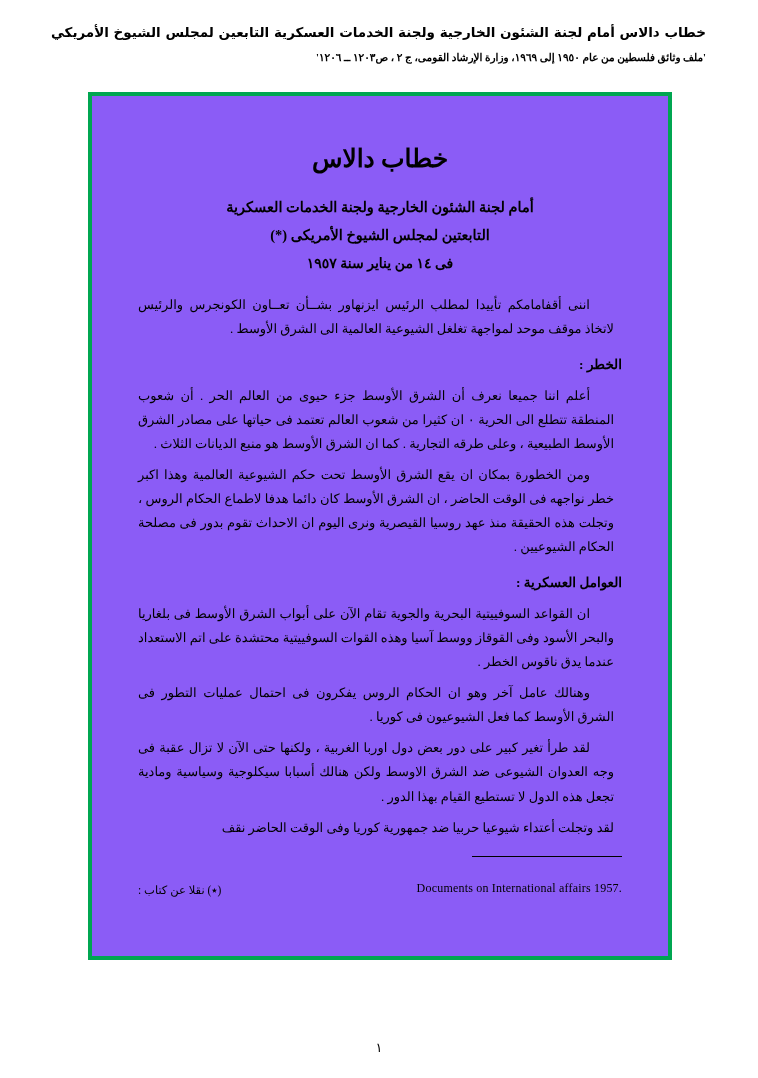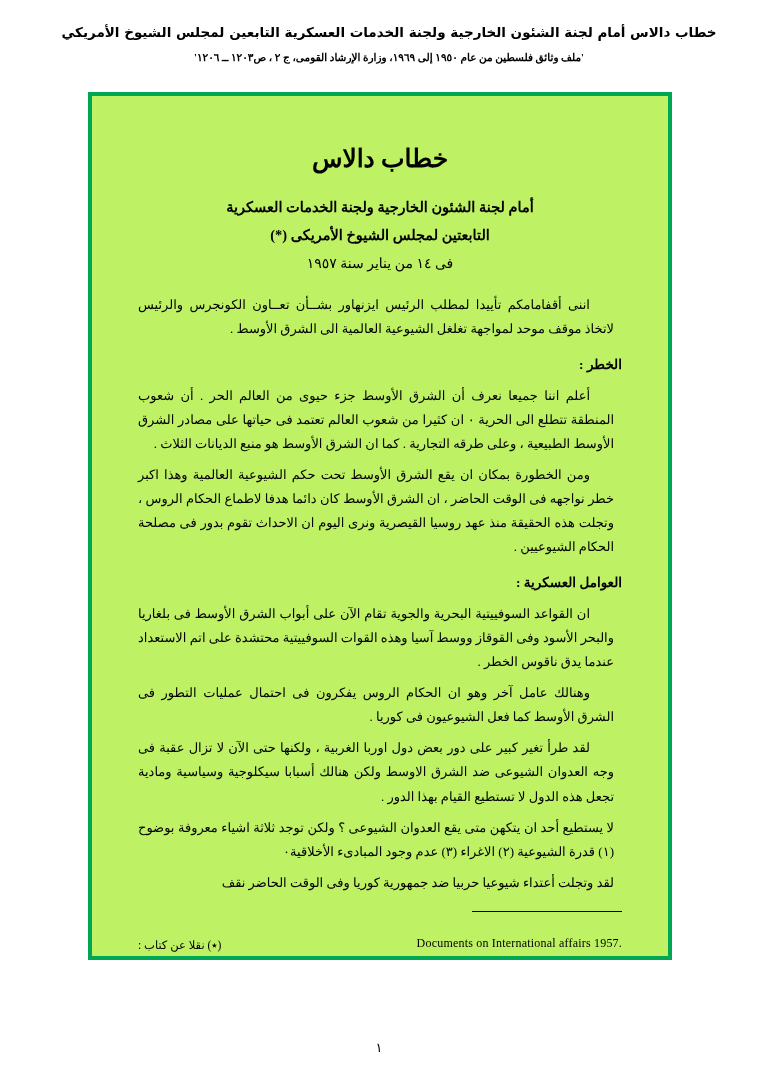--- a/index.html
+++ b/index.html
@@ -19,22 +19,22 @@
   .page {
     width: 758px;
     height: 1078px;
     box-sizing: border-box;
     padding: 0;
     position: relative;
   }
 
   
   .doc-header {
-    text-align: center;
-    padding: 22px 20px 0 40px;
+    text-align: right;
+    padding: 22px 52px 0 40px;
   }
   .doc-header .h-title {
     font-family: "DejaVu Sans", "Liberation Sans", sans-serif;
     font-weight: bold;
     font-size: 13.5px;
     line-height: 1.5;
     letter-spacing: 0px;
     color: #000;
   }
   .doc-header .h-source {
@@ -49,21 +49,21 @@
 
   
   .frame {
     position: absolute;
     left: 88px;
     top: 92px;
     width: 584px;
     height: 868px;
     border: 4px solid #00a651;
     box-sizing: border-box;
-    background: #bef264;
+    background: #8b5cf6;
   }
   .frame-inner {
     position: absolute;
     inset: 0;
     padding: 26px 46px 18px 46px;
     box-sizing: border-box;
   }
 
   
   .title-main {
@@ -76,21 +76,21 @@
   }
   .title-sub {
     text-align: center;
     font-size: 14.5px;
     font-weight: bold;
     line-height: 1.95;
   }
   .title-date {
     text-align: center;
     font-size: 14px;
-    font-weight: normal;
+    font-weight: bold;
     line-height: 1.95;
     margin-bottom: 6px;
   }
 
   
   .body-text {
     margin-top: 16px;
     font-size: 13px;
     line-height: 1.85;
     text-align: justify;
@@ -170,21 +170,20 @@
         <div class="section-head">الخطر  :</div>
 
         <p class="para">أعلم اننا جميعا نعرف أن الشرق الأوسط جزء حيوى من العالم الحر . أن شعوب المنطقة تتطلع الى الحرية ٠ ان كثيرا من شعوب العالم تعتمد فى حياتها على مصادر الشرق الأوسط الطبيعية ، وعلى طرقه التجارية . كما ان الشرق الأوسط هو منبع الديانات الثلاث .</p>
         <p class="para">ومن الخطورة بمكان ان يقع الشرق الأوسط تحت حكم الشيوعية العالمية وهذا اكبر خطر نواجهه فى الوقت الحاضر ، ان الشرق الأوسط كان دائما هدفا لاطماع الحكام الروس ، وتجلت هذه الحقيقة منذ عهد روسيا القيصرية ونرى اليوم ان الاحداث تقوم بدور فى مصلحة الحكام الشيوعيين .</p>
 
         <div class="section-head">العوامل العسكرية :</div>
 
         <p class="para">ان القواعد السوفييتية البحرية والجوية تقام الآن على أبواب الشرق الأوسط فى بلغاريا والبحر الأسود وفى القوقاز ووسط آسيا وهذه القوات السوفييتية محتشدة على اتم الاستعداد عندما يدق ناقوس الخطر .</p>
         <p class="para">وهنالك عامل آخر وهو ان الحكام الروس يفكرون فى احتمال عمليات التطور فى الشرق الأوسط كما فعل الشيوعيون فى كوريا .</p>
         <p class="para">لقد طرأ تغير كبير على دور بعض دول اوربا الغربية ، ولكنها حتى الآن لا تزال عقبة فى وجه العدوان الشيوعى ضد الشرق الاوسط ولكن هنالك أسبابا سيكلوجية وسياسية ومادية تجعل هذه الدول لا تستطيع القيام بهذا الدور .</p>
-        <p class="para noindent">لا يستطيع أحد ان يتكهن متى يقع العدوان الشيوعى ؟ ولكن توجد ثلاثة اشياء معروفة بوضوح (١) قدرة الشيوعية (٢) الاغراء (٣) عدم وجود المبادىء الأخلاقية٠</p>
         <p class="para noindent">لقد وتجلت أعتداء شيوعيا حربيا ضد جمهورية كوريا وفى الوقت الحاضر نقف</p>
       </div>
 
       <div class="footnote-rule"></div>
       <div class="footnote-row">
         <div class="footnote-ar">(٭) نقلا عن كتاب :</div>
         <div class="footnote-en">Documents on International affairs 1957.</div>
       </div>
 
     </div>

